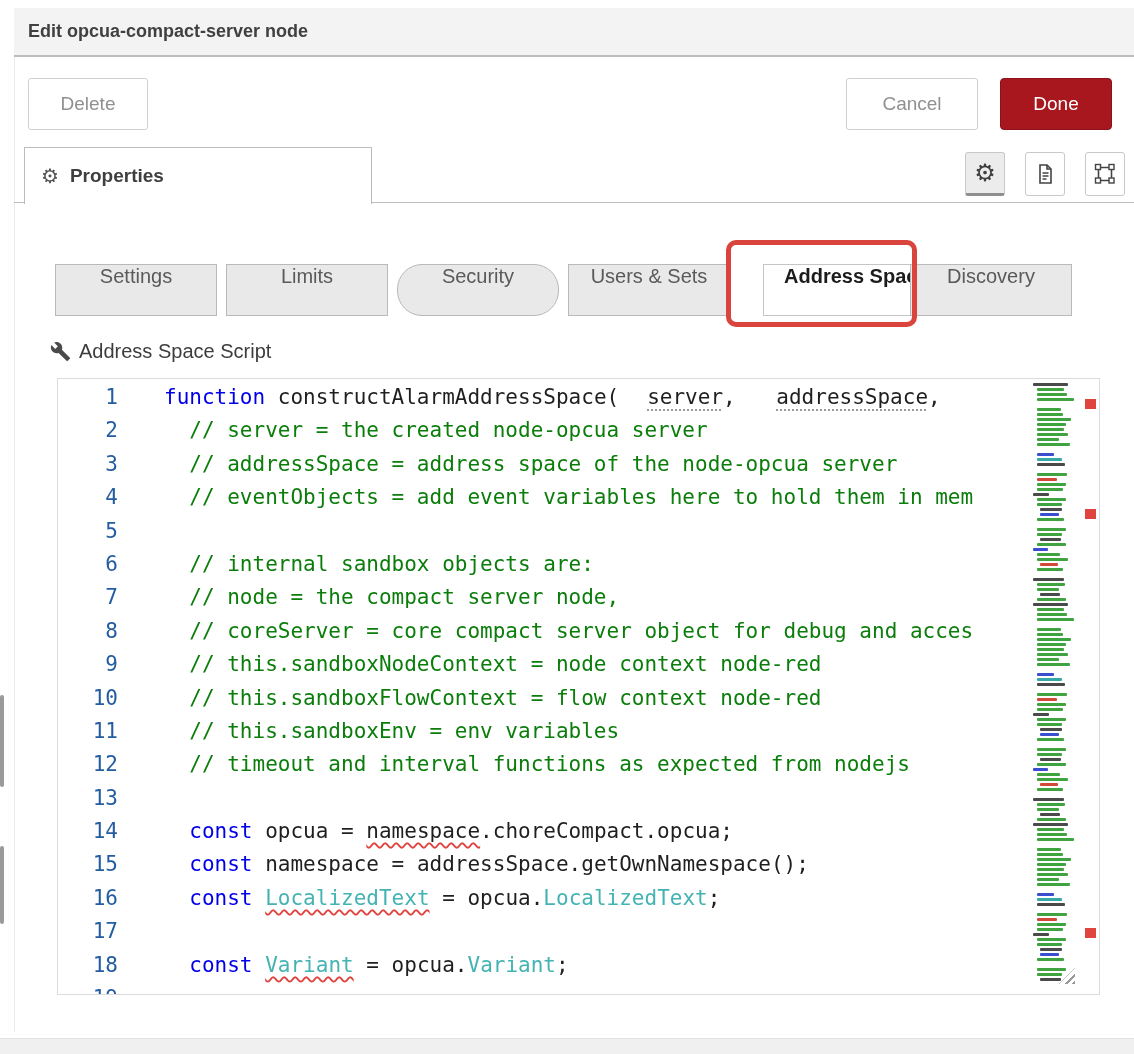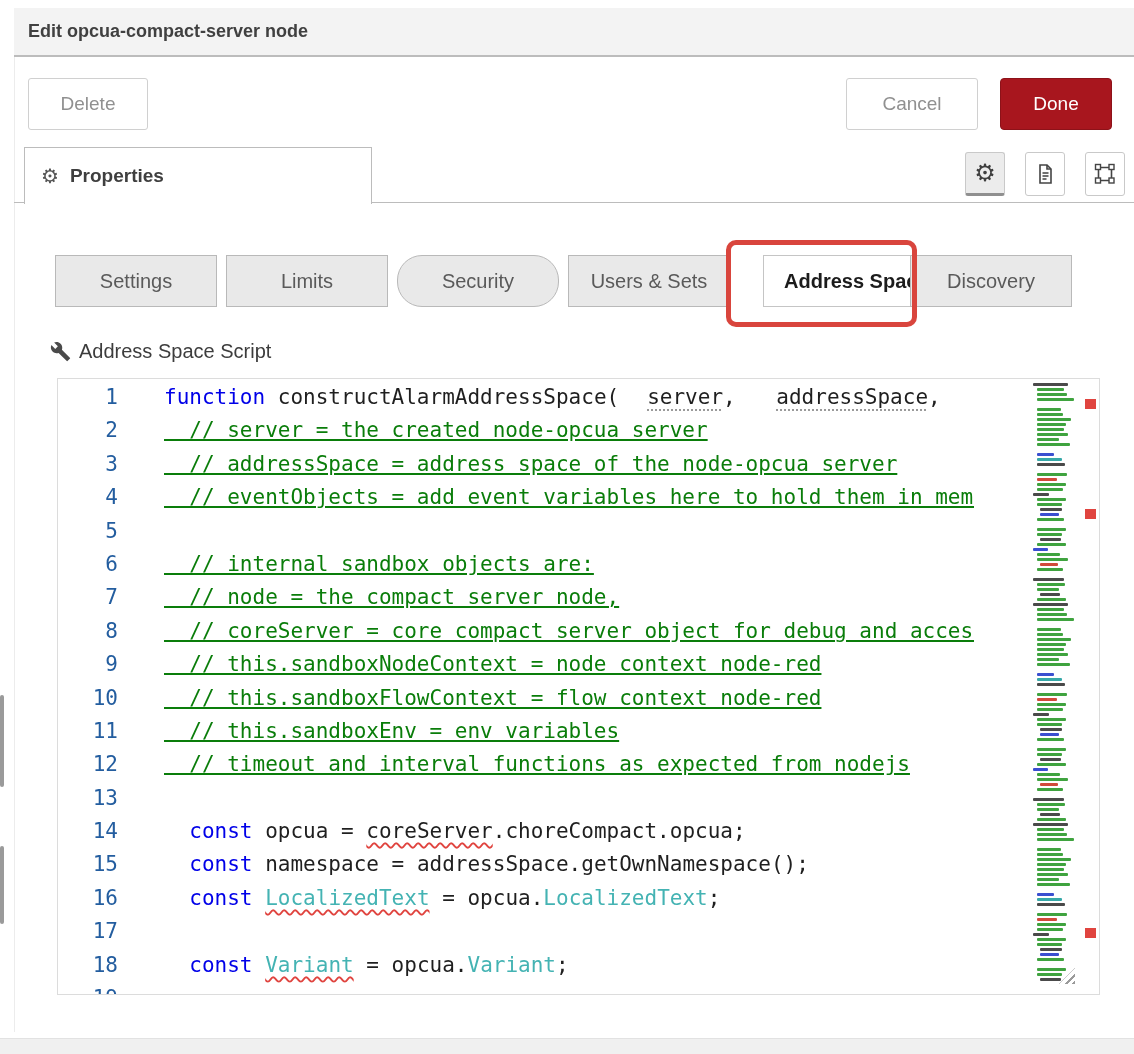--- a/index.html
+++ b/index.html
@@ -29,42 +29,42 @@
   .gear-glyph { font-size:20px; color:#555; font-weight:normal; }
 
   .icon-btn { position:absolute; top:152px; width:40px; height:44px; background:#fff;
     border:1px solid #c9c9c9; border-radius:3px; display:flex; align-items:center;
     justify-content:center; cursor:pointer; }
   #ib-gear { left:965px; background:#ececec; border-bottom:3px solid #8f8f8f; font-size:24px; color:#3f3f3f; }
   #ib-doc { left:1025px; }
   #ib-frame { left:1085px; }
 
   .tabs { position:absolute; top:255px; left:0; width:1134px; height:52px; }
-  .tab { position:absolute; top:0; width:162px; height:52px; background:#e9e9e9;
-    border:1px solid #b9b9b9; color:#5a5a5a; font-size:20px; display:flex; align-items:center;
+  .tab { position:absolute; top:9px; width:162px; height:52px; background:#e9e9e9;
+    border:1px solid #b9b9b9; color:#5a5a5a; font-size:20px; display:flex; align-items:flex-start;
     justify-content:center; overflow:hidden; white-space:nowrap; cursor:pointer; }
   .tab.active { background:#fff; color:#1c1c1c; font-weight:bold;
     justify-content:flex-start; padding-left:20px; border-color:#c5c5c5; }
 
   .annotation { position:absolute; left:726px; top:240px; width:191px; height:87px;
     border:5px solid var(--annotation,#D9453D); border-radius:10px; pointer-events:none; z-index:6; }
 
   .section-label { position:absolute; left:50px; top:340px; display:flex; align-items:center;
     gap:8px; font-size:20px; color:#3d3d3d; }
 
   .editor { position:absolute; left:57px; top:378px; width:1043px; height:617px;
     border:1px solid #dcdcdc; background:#fff; overflow:hidden; }
   .gutter { position:absolute; left:0; top:2px; width:106px; text-align:right; padding-right:46px;
     font:21px/33.4px "DejaVu Sans Mono", monospace; color:var(--line_number,#235D9F); }
   .ln { height:33.4px; }
   .code { position:absolute; left:106px; top:2px; width:810px; height:640px; overflow:hidden;
     font:21px/33.4px "DejaVu Sans Mono", monospace; color:var(--text,#1F1F1F); cursor:text; }
   .cl { height:33.4px; white-space:pre; }
   .k { color:var(--keyword,#0000E8); }
-  .c { color:var(--comment,#0A7D0A);text-decoration:underline; }
+  .c { color:var(--comment,#0A7D0A); }
   .y { color:var(--type,#44B3B3); }
   .t { color:var(--text,#1F1F1F); }
   .w { text-decoration-line:underline; text-decoration-style:wavy;
        text-decoration-color:var(--marker,#E0443F); text-decoration-thickness:1.5px;
        text-underline-offset:4px; }
   .d { text-decoration-line:underline; text-decoration-style:dotted;
        text-decoration-color:#9a9a9a; text-decoration-thickness:2px; text-underline-offset:5px;margin-left:28px; }
 
   .minimap { position:absolute; left:975px; top:4px; width:44px; height:602px; }
   .mrow { position:absolute; height:3px; border-radius:1px; }
@@ -188,21 +188,21 @@
       <div class="cl"><span class="c">  // eventObjects = add event variables here to hold them in memory</span></div>
       <div class="cl"></div>
       <div class="cl"><span class="c">  // internal sandbox objects are:</span></div>
       <div class="cl"><span class="c">  // node = the compact server node,</span></div>
       <div class="cl"><span class="c">  // coreServer = core compact server object for debug and access</span></div>
       <div class="cl"><span class="c">  // this.sandboxNodeContext = node context node-red</span></div>
       <div class="cl"><span class="c">  // this.sandboxFlowContext = flow context node-red</span></div>
       <div class="cl"><span class="c">  // this.sandboxEnv = env variables</span></div>
       <div class="cl"><span class="c">  // timeout and interval functions as expected from nodejs</span></div>
       <div class="cl"></div>
-      <div class="cl"><span class="t">  </span><span class="k">const</span><span class="t"> opcua = </span><span class="t w">coreServer</span><span class="t">.choreCompact.opcua;</span></div>
+      <div class="cl"><span class="t">  </span><span class="k">const</span><span class="t"> opcua = </span><span class="t w">namespace</span><span class="t">.choreCompact.opcua;</span></div>
       <div class="cl"><span class="t">  </span><span class="k">const</span><span class="t"> namespace = addressSpace.getOwnNamespace();</span></div>
       <div class="cl"><span class="t">  </span><span class="k">const</span><span class="t"> </span><span class="y w">LocalizedText</span><span class="t"> = opcua.</span><span class="y">LocalizedText</span><span class="t">;</span></div>
       <div class="cl"></div>
       <div class="cl"><span class="t">  </span><span class="k">const</span><span class="t"> </span><span class="y w">Variant</span><span class="t"> = opcua.</span><span class="y">Variant</span><span class="t">;</span></div>
     </div>
   <div class="minimap" id="minimap">
       <div class="mrow" style="top: 0px; left: 0%; width: 80%; background: rgb(74, 74, 74);"></div>
       <div class="mrow" style="top: 5px; left: 8%; width: 62%; background: rgb(63, 163, 63);"></div>
       <div class="mrow" style="top: 10px; left: 8%; width: 70%; background: rgb(63, 163, 63);"></div>
       <div class="mrow" style="top: 15px; left: 8%; width: 85%; background: rgb(63, 163, 63);"></div>

